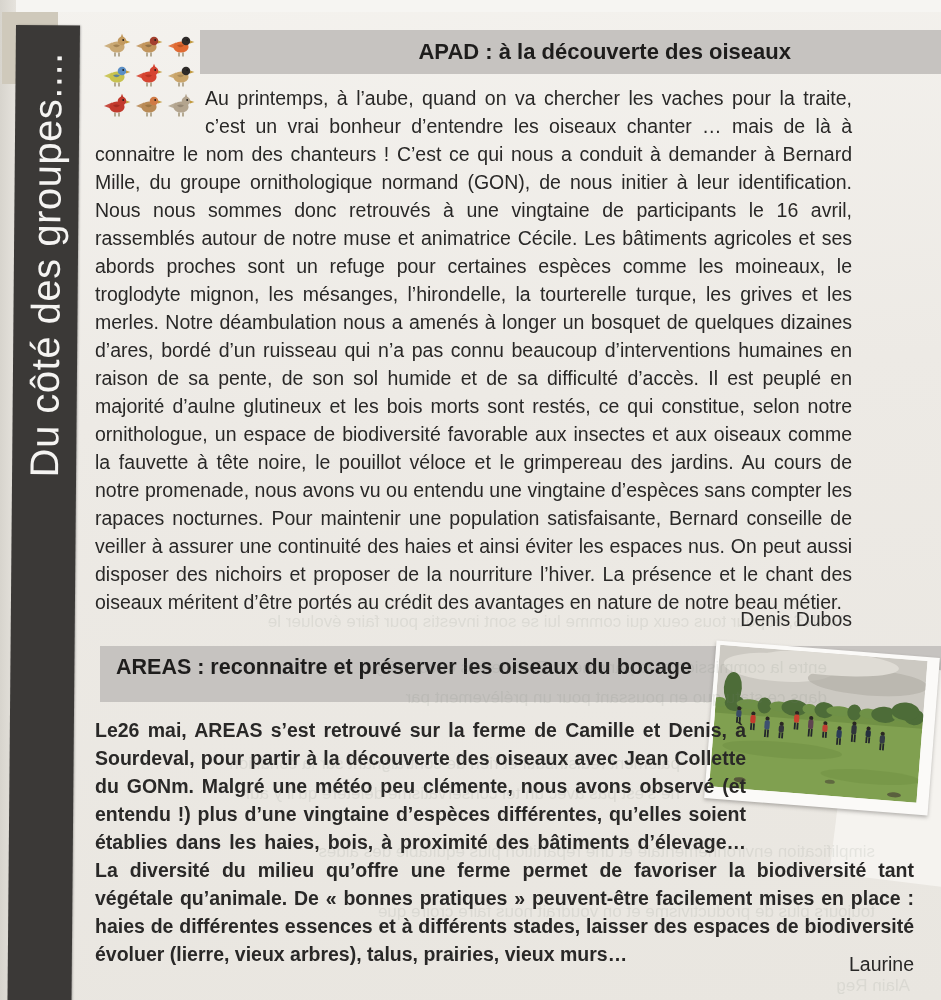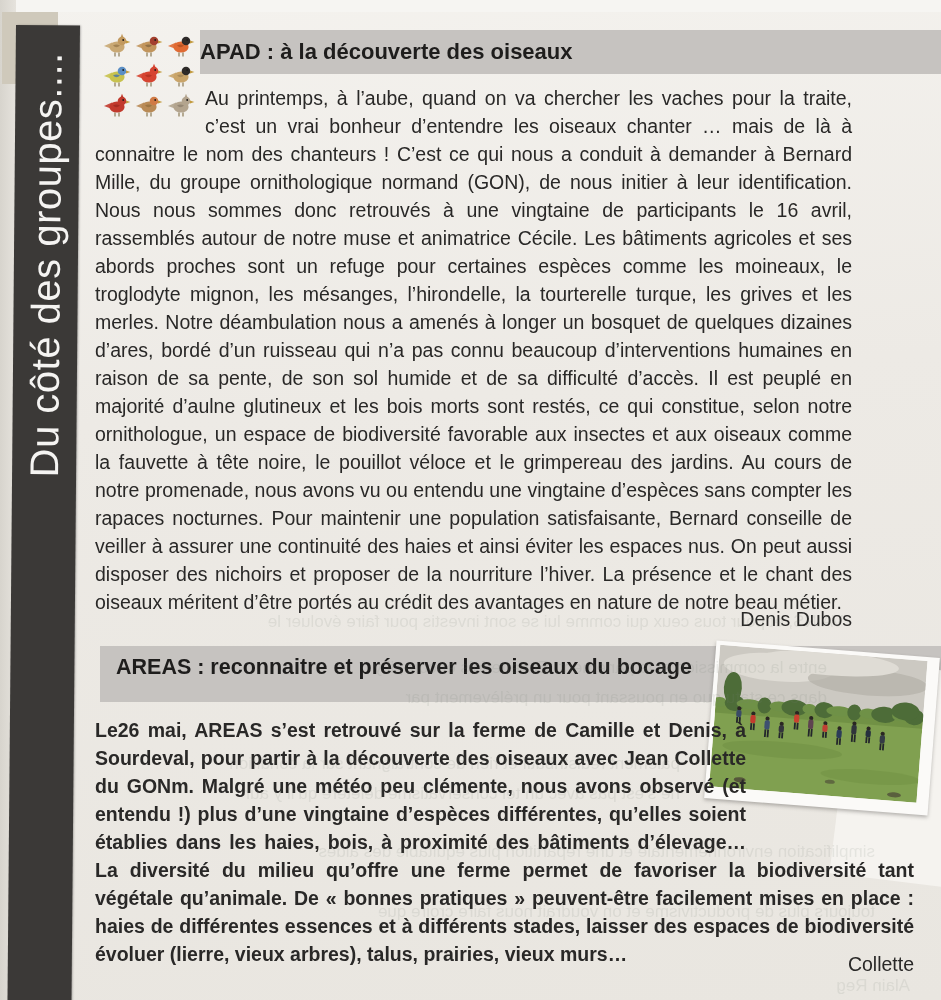--- a/index.html
+++ b/index.html
@@ -22,21 +22,21 @@
   .sidebar-label{position:absolute;left:10px;top:452px;display:block;width:440px;
     transform:rotate(-90deg);transform-origin:0 0;
     color:#f5f4f2;font-size:40px;letter-spacing:0.5px;white-space:nowrap;font-weight:400;}
   
   .birds{position:absolute;left:102px;top:31px;display:grid;
     grid-template-columns:repeat(3,32px);grid-auto-rows:30px;}
   .birds .bird{width:30px;height:28px;}
   
   .bar{position:absolute;background:#c6c3c0;color:#1e1d1c;font-weight:bold;}
   .bar-apad{left:200px;top:30px;width:741px;height:44px;line-height:44px;
-    text-align:left;padding-right:150px;box-sizing:border-box;font-size:22px;}
+    text-align:right;padding-right:150px;box-sizing:border-box;font-size:22px;}
   .bar-areas{left:100px;top:646px;width:841px;height:56px;font-size:21.5px;
     padding:9px 0 0 16px;box-sizing:border-box;}
   
   .para{position:absolute;text-align:justify;font-size:19.5px;line-height:28px;color:#292827;}
   .para1{left:95px;top:84px;width:757px;}
   .para2{left:95px;top:716px;width:819px;font-weight:bold;}
   .spacer-l{float:left;width:110px;height:56px;}
   .spacer-r{float:right;width:168px;height:122px;}
   .sig{position:absolute;font-size:19.5px;color:#292827;text-align:right;}
   .sig1{left:95px;top:608px;width:757px;}
@@ -250,21 +250,21 @@
         <rect x="166.8" y="85.75" width="1.8" height="6.75" fill="#23262b"></rect>
         <rect x="169.5" y="85.75" width="1.8" height="6.75" fill="#23262b"></rect>
         <ellipse cx="30" cy="133" rx="6" ry="2.5" fill="#4a4436" opacity="0.8"></ellipse>
   <ellipse cx="120" cy="128" rx="5" ry="2" fill="#4a4436" opacity="0.6"></ellipse>
   <ellipse cx="185" cy="136" rx="7" ry="2.5" fill="#4a4436" opacity="0.7"></ellipse>
       </svg>
   </div>
 
   <div class="para para2"><span class="spacer-r"></span><span>Le26 mai, AREAS s’est retrouvé sur la ferme de Camille et Denis, à Sourdeval, pour partir à la découverte des oiseaux avec Jean Collette du GONm. Malgré une météo peu clémente, nous avons observé (et entendu !) plus d’une vingtaine d’espèces différentes, qu’elles soient établies dans les haies, bois, à proximité des bâtiments d’élevage… La diversité du milieu qu’offre une ferme permet de favoriser la biodiversité tant végétale qu’animale. De « bonnes pratiques » peuvent-être facilement mises en place : haies de différentes essences et à différents stades, laisser des espaces de biodiversité évoluer (lierre, vieux arbres), talus, prairies, vieux murs…</span></div>
 
-  <div class="sig sig2">Collette</div>
+  <div class="sig sig2">Laurine</div>
 
   <div class="ghost" style="left:95px;top:612px;width:748px;">VAINS, et pour tous ceux qui comme lui se sont investis pour faire évoluer le</div>
   <div class="ghost" style="left:112px;top:658px;width:715px;">entre la commission et le parlement. Et cette fois encore, il y</div>
   <div class="ghost" style="left:112px;top:688px;width:715px;">dans ce statu quo en poussant pour un prélèvement par</div>
   <div class="ghost" style="left:95px;top:754px;width:585px;">paiement redistributif et rien de contraignant sur la condition</div>
   <div class="ghost" style="left:95px;top:784px;width:585px;">ne s’est pas avec un tel conservatisme délétère qu’il y aur</div>
   <div class="ghost" style="left:95px;top:842px;width:780px;">simplification environnementale et une répartition plus équitable des aides</div>
   <div class="ghost" style="left:95px;top:902px;width:780px;">toujours plus de productivisme et on voudrait nous faire croire que</div>
   <div class="ghost" style="left:740px;top:976px;width:170px;">Alain Reg</div>
 

